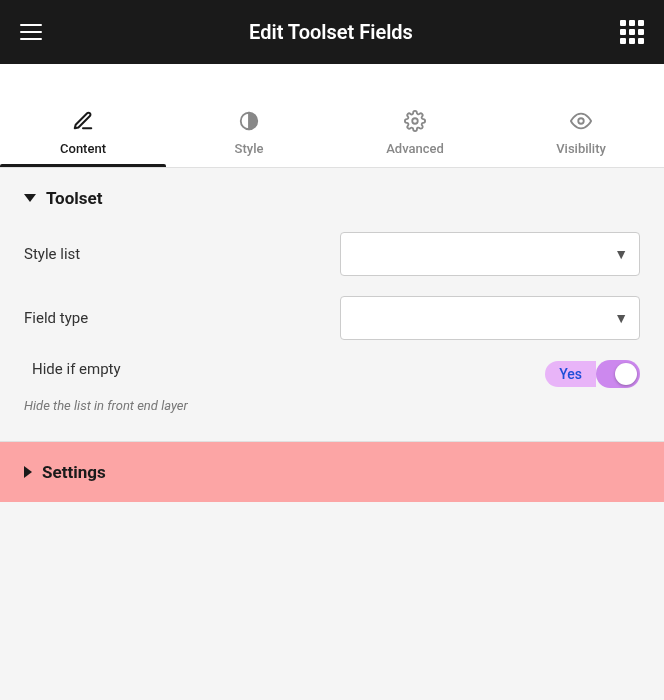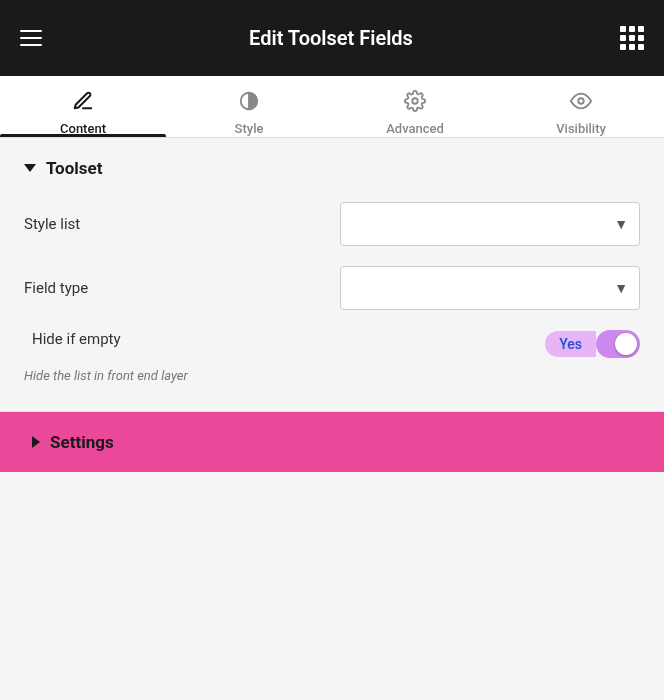--- a/index.html
+++ b/index.html
@@ -10,21 +10,21 @@
       min-height: 700px;
     }
 
     
     .header {
       background: #1a1a1a;
       display: flex;
       align-items: center;
       justify-content: space-between;
       padding: 0 20px;
-      height: 76px;
+      height: 64px;
     }
     .header-title {
       color: #ffffff;
       font-size: 20px;
       font-weight: 600;
     }
     .hamburger-icon, .grid-icon {
       color: #ffffff;
       cursor: pointer;
       display: flex;
@@ -61,26 +61,27 @@
       display: flex;
       align-items: stretch;
       border-bottom: 1px solid #e0e0e0;
     }
     .tab {
       flex: 1;
       display: flex;
       flex-direction: column;
       align-items: center;
       justify-content: space-between;
-      padding: 14px 8px 1px;
+      padding: 14px 8px 11px;
       cursor: pointer;
       position: relative;
       color: #888888;
       font-size: 13px;
       gap: 6px;
+      margin-top: 32px;
     }
     .tab.active {
       color: #1a1a1a;
     }
     .tab.active::after {
       content: '';
       position: absolute;
       bottom: 0;
       left: 0;
       right: 0;
@@ -225,22 +226,22 @@
 
     
     .divider {
       height: 1px;
       background: #e0e0e0;
       margin: 8px 0 0 0;
     }
 
     
     .settings-section {
-      background: #ec4899;
-      padding: 20px 32px;
+      background: #fca5a5;
+      padding: 20px 24px;
     }
     .settings-header {
       display: flex;
       align-items: center;
       gap: 10px;
     }
     .settings-title {
       font-size: 17px;
       font-weight: 700;
       color: #1a1a1a;

